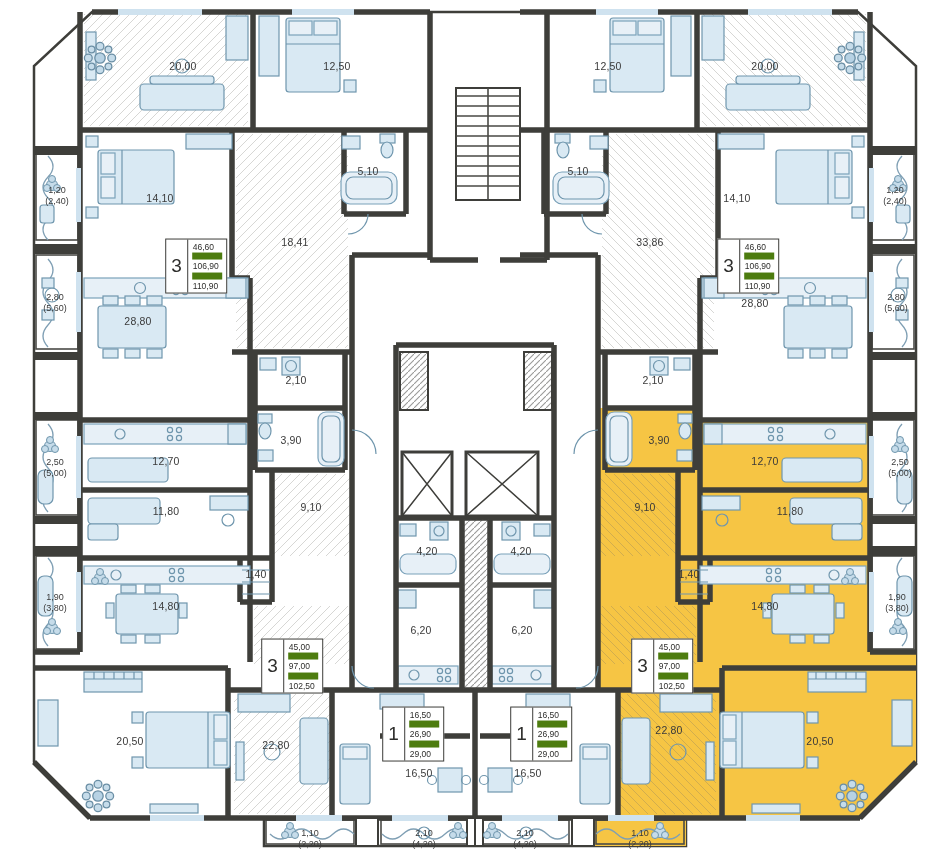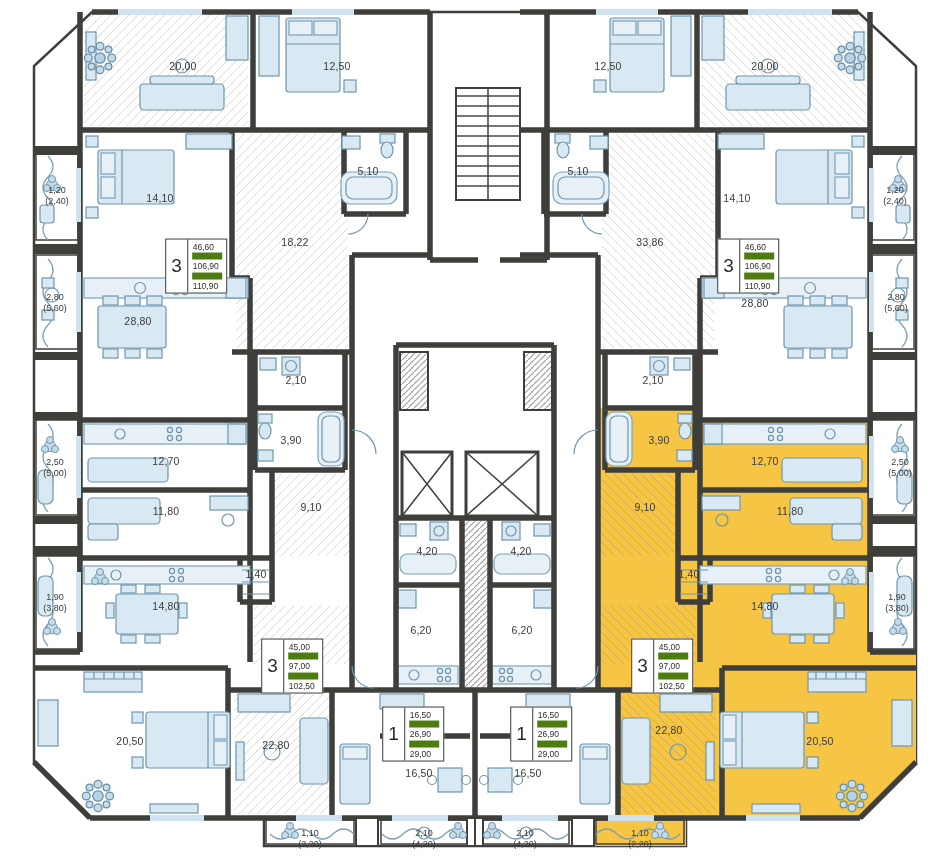--- a/index.html
+++ b/index.html
@@ -303,21 +303,21 @@
 
 <div id="labels">
       <span class="rl" style="left: 183px; top: 66px;">20,00</span>
       <span class="rl" style="left: 337px; top: 66px;">12,50</span>
       <span class="rl" style="left: 608px; top: 66px;">12,50</span>
       <span class="rl" style="left: 765px; top: 66px;">20,00</span>
       <span class="rl" style="left: 368px; top: 171px;">5,10</span>
       <span class="rl" style="left: 578px; top: 171px;">5,10</span>
       <span class="rl" style="left: 160px; top: 198px;">14,10</span>
       <span class="rl" style="left: 737px; top: 198px;">14,10</span>
-      <span class="rl" style="left: 295px; top: 242px;">18,22</span>
+      <span class="rl" style="left: 295px; top: 242px;">18,41</span>
       <span class="rl" style="left: 650px; top: 242px;">33,86</span>
       <span class="rl" style="left: 138px; top: 321px;">28,80</span>
       <span class="rl" style="left: 755px; top: 303px;">28,80</span>
       <span class="rl" style="left: 296px; top: 380px;">2,10</span>
       <span class="rl" style="left: 653px; top: 380px;">2,10</span>
       <span class="rl" style="left: 291px; top: 440px;">3,90</span>
       <span class="rl" style="left: 659px; top: 440px;">3,90</span>
       <span class="rl" style="left: 166px; top: 461px;">12,70</span>
       <span class="rl" style="left: 765px; top: 461px;">12,70</span>
       <span class="rl" style="left: 166px; top: 511px;">11,80</span>

